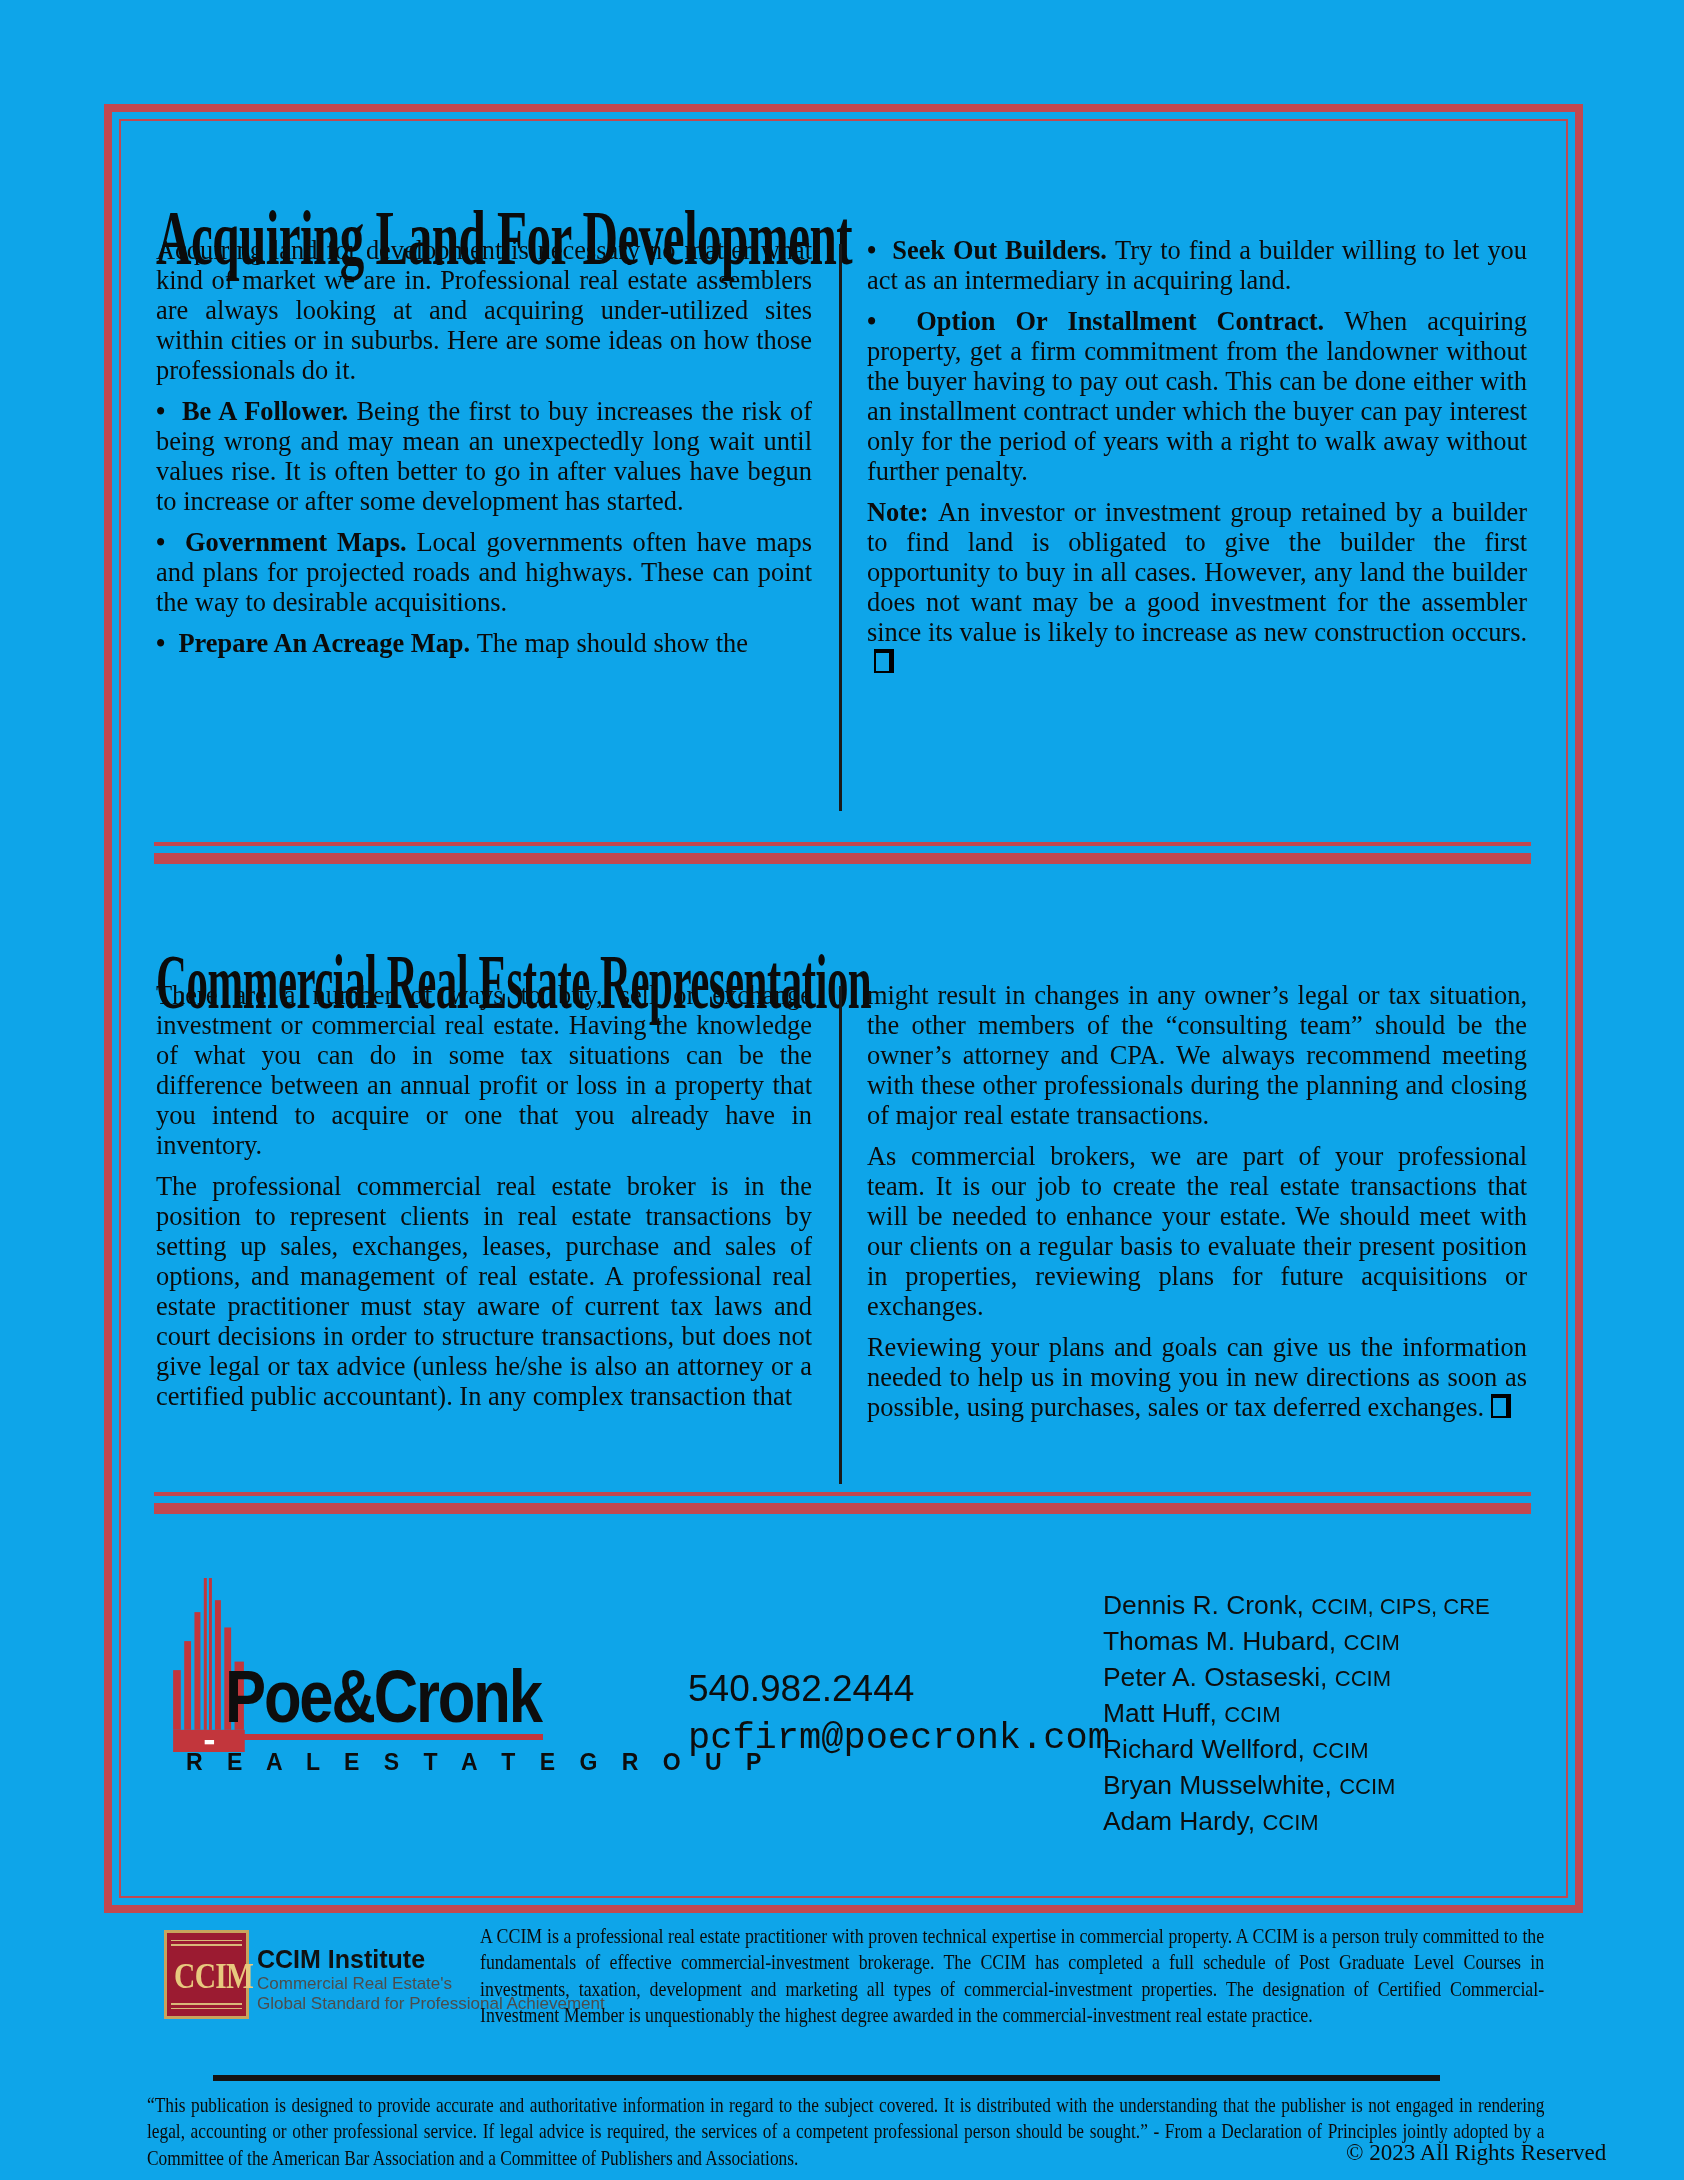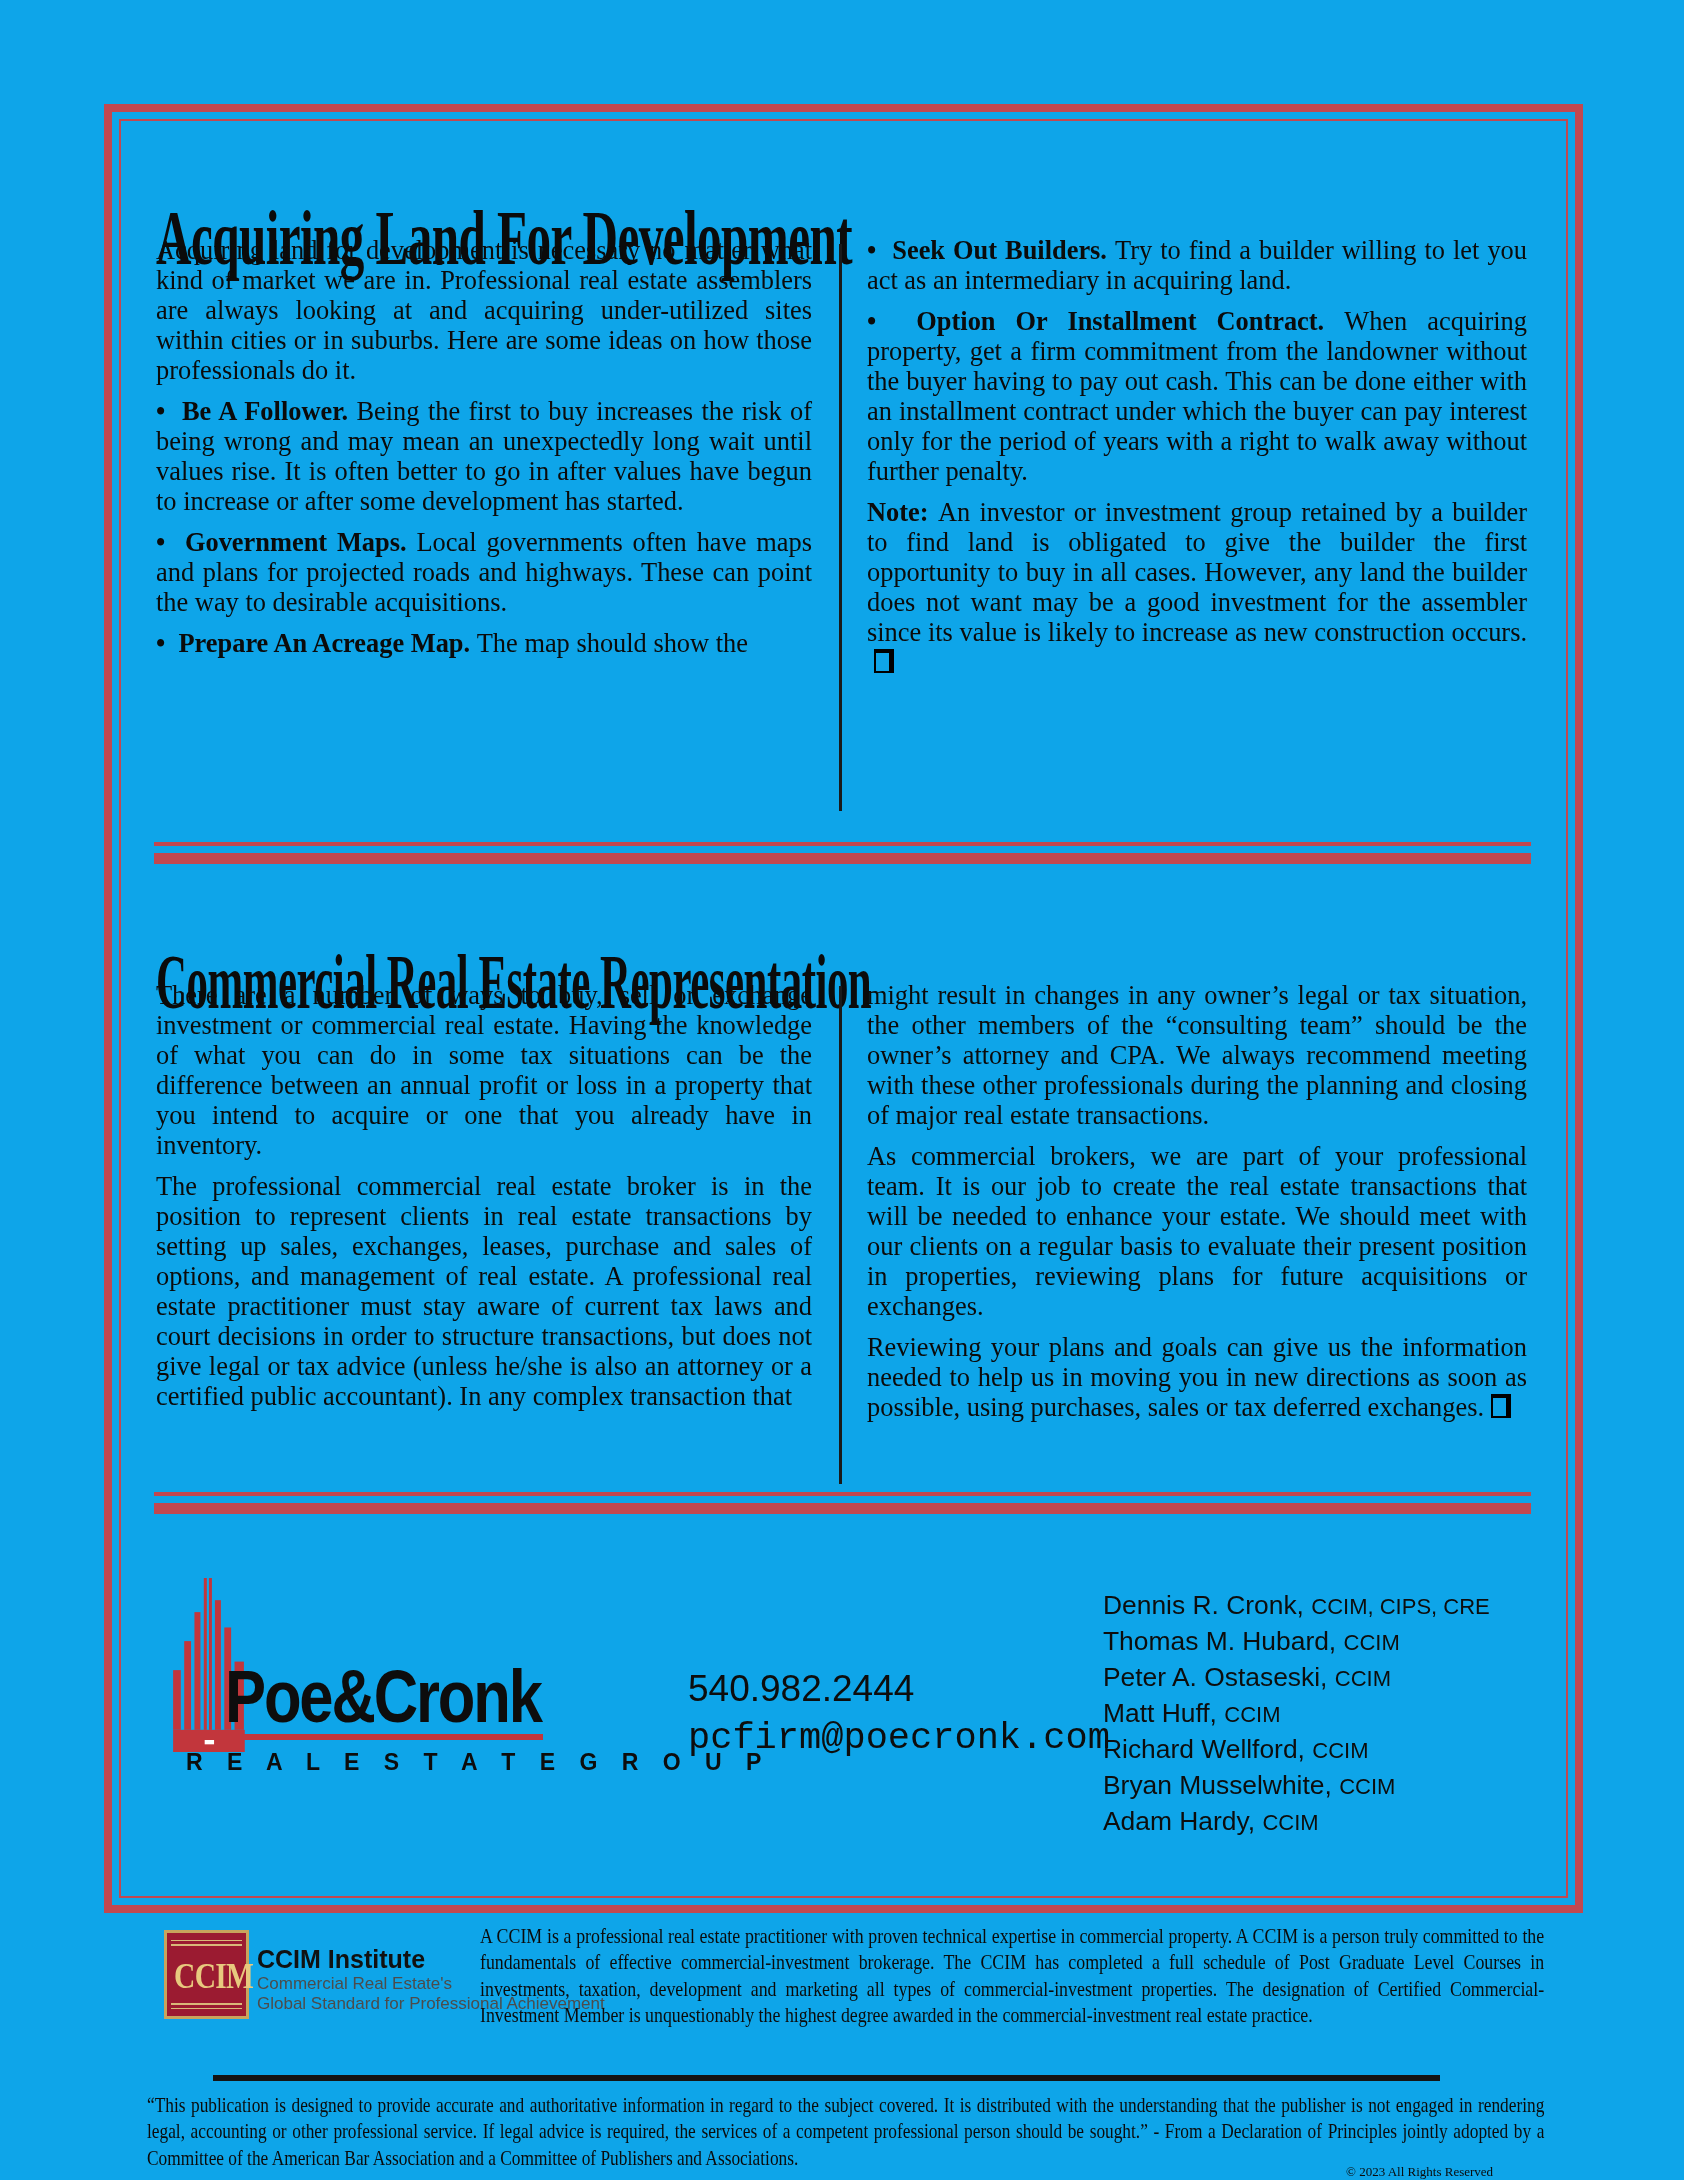--- a/index.html
+++ b/index.html
@@ -70,21 +70,21 @@
              font-size:17px;color:#4c4c4c;}
   #ccim-sub2{position:absolute;left:257px;top:1994px;font-family:"Liberation Sans",sans-serif;
              font-size:17px;color:#4c4c4c;}
   #ccim-para{position:absolute;left:480px;top:1923px;width:1252px;font-size:21px;line-height:26.4px;
              text-align:justify;transform:scaleX(0.85);transform-origin:left top;color:#0b0b0b;}
 
   
   #black-rule{position:absolute;left:213px;top:2075px;width:1227px;height:6px;background:#141414;}
   #disclaimer{position:absolute;left:147px;top:2092px;width:1644px;font-size:20.4px;line-height:26.4px;
               text-align:justify;transform:scaleX(0.85);transform-origin:left top;color:#0b0b0b;}
-  #copyright{position:absolute;left:1346px;top:2140px;font-size:13px;color:#0b0b0b;margin-top:24px;}
+  #copyright{position:absolute;left:1346px;top:2140px;font-size:23px;color:#0b0b0b;}
 
   :root{--red:#c24850;--logored:#c2363c;--maroon:#9b1b31;}
 </style>
 </head>
 <body>
 
 <div id="page">
 
   <div class="frame">
     <div class="frame-inner"></div>

